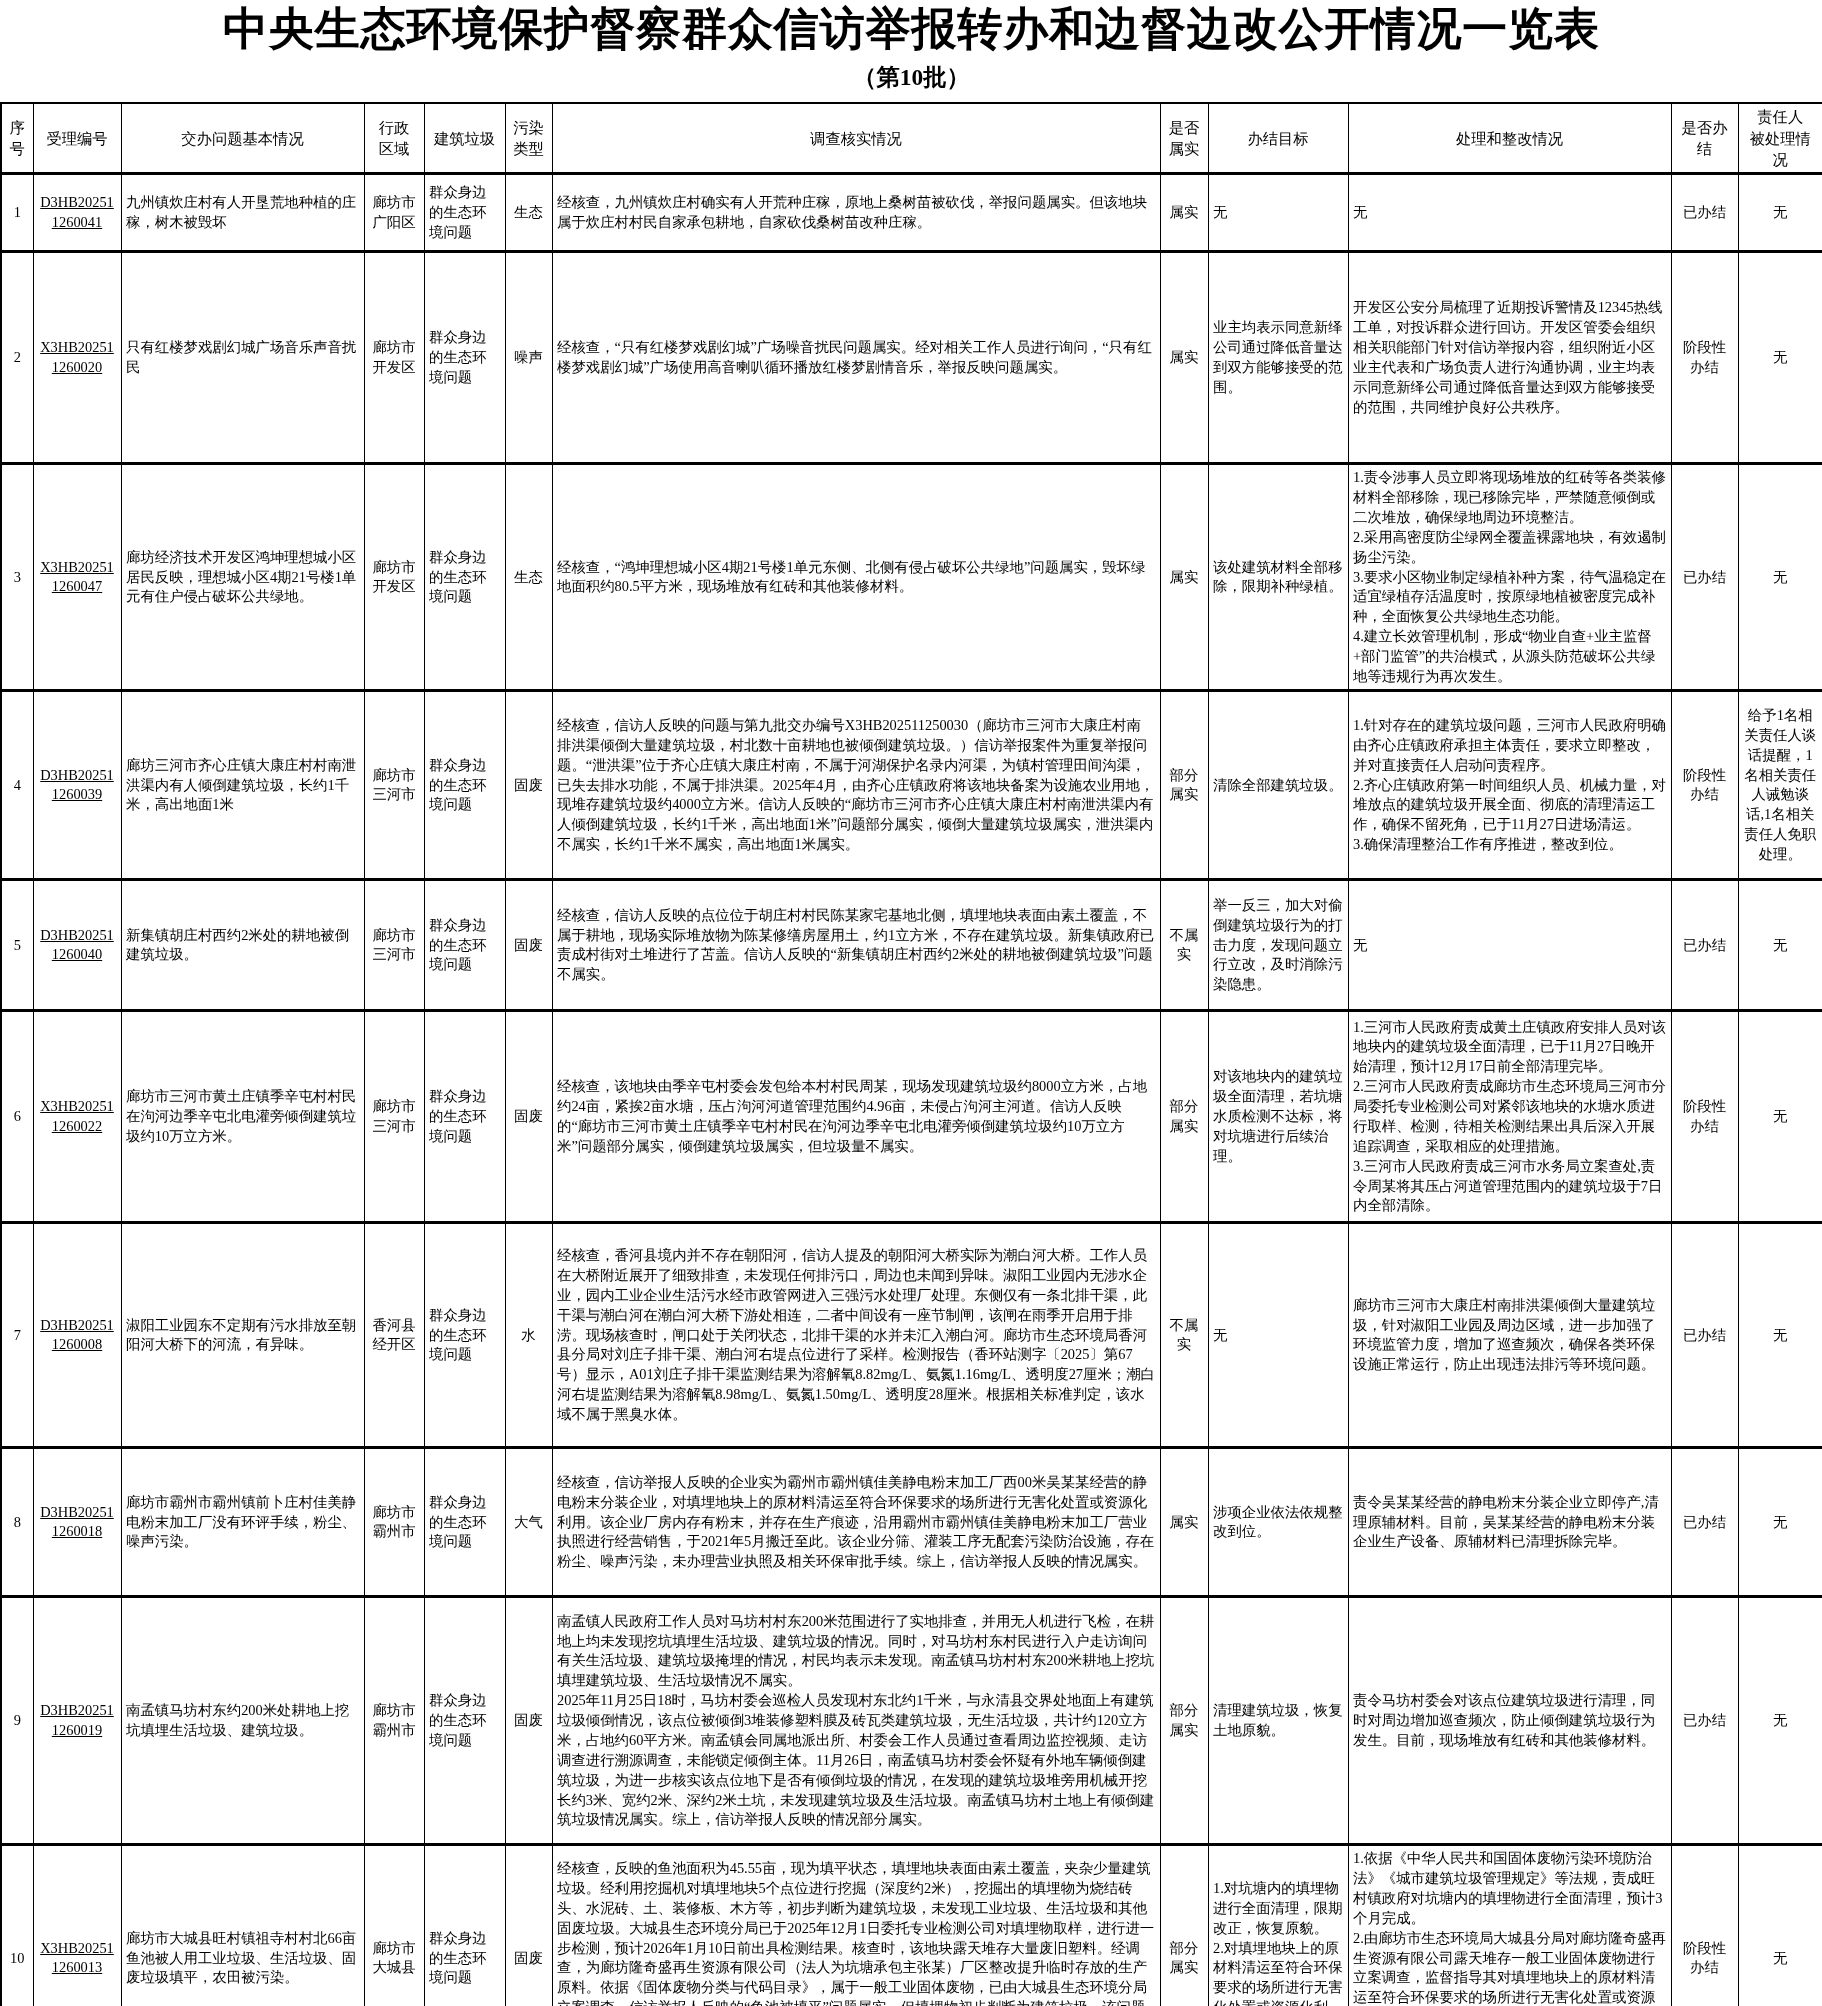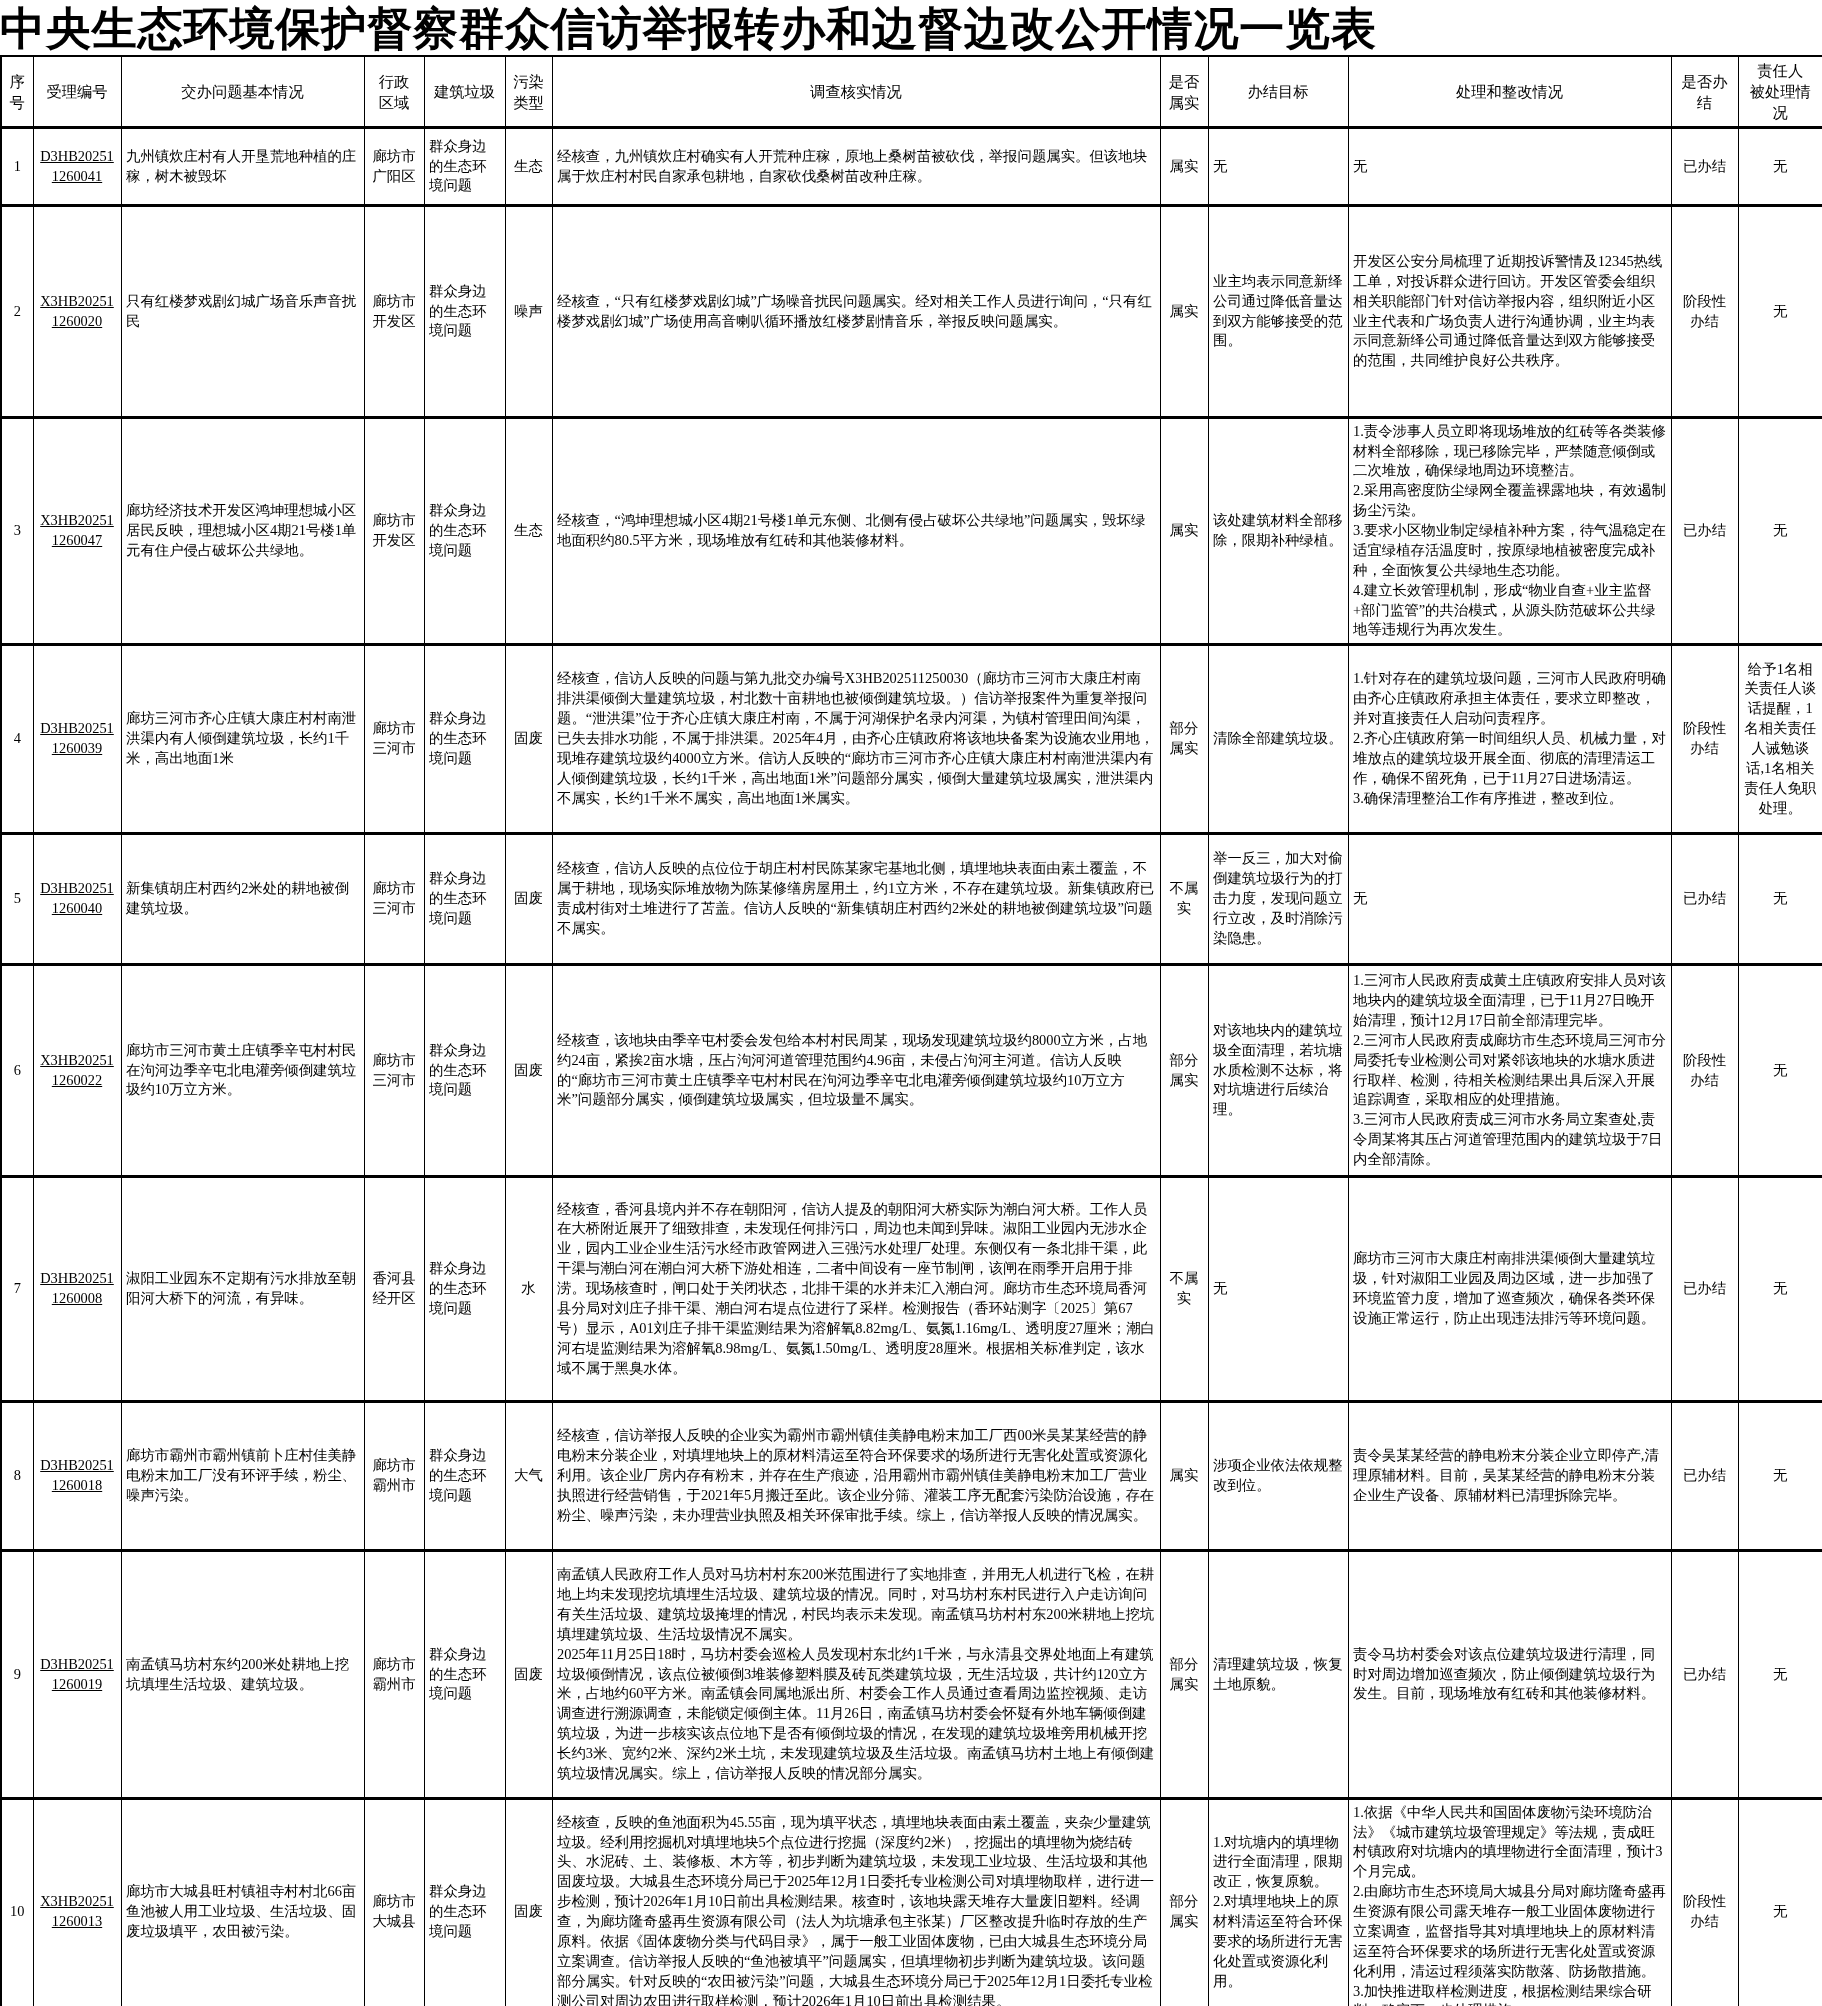--- a/index.html
+++ b/index.html
@@ -1,19 +1,19 @@
 <!DOCTYPE html>
 <html style="font-size:14.4px"><head>
 <meta charset="utf-8">
 <style>
   html,body{margin:0;padding:0;background:#fff;color:#000;}
   body{font-family:"Liberation Serif","DejaVu Serif",serif;width:1823px;}
   .page{width:1823px;}
   .doc-title{
-    font-size:45px;font-weight:bold;
+    text-align:center;font-size:45px;font-weight:bold;
     margin:3.6px 0 0 0;letter-spacing:0.9px;line-height:1.15;
   }
   .doc-subtitle{
     text-align:center;font-size:23.4px;font-weight:bold;margin:5.4px 0 9px 0;
   }
   table.report{
     width:1823px;border-collapse:collapse;table-layout:fixed;
     border:2.7px solid #000;
   }
   table.report th,table.report td{
@@ -34,20 +34,21 @@
   th.al-right{text-align:right;padding-right:7.2px;}
   .al-c{text-align:center;}
   .al-l{text-align:left;}
   td.id-cell{word-break:break-all;font-size:15.3px;text-decoration:underline;}
 </style>
 </head>
 <body>
 
 <div class="page">
   <h1 class="doc-title">中央生态环境保护督察群众信访举报转办和边督边改公开情况一览表</h1>
+  <div class="doc-subtitle">（第10批）</div>
 
   <table class="report">
     <colgroup>
       <col style="width:32px">
         <col style="width:88px">
         <col style="width:243px">
       <col style="width:60px">
         <col style="width:81px">
         <col style="width:47px">
       <col style="width:608px">

